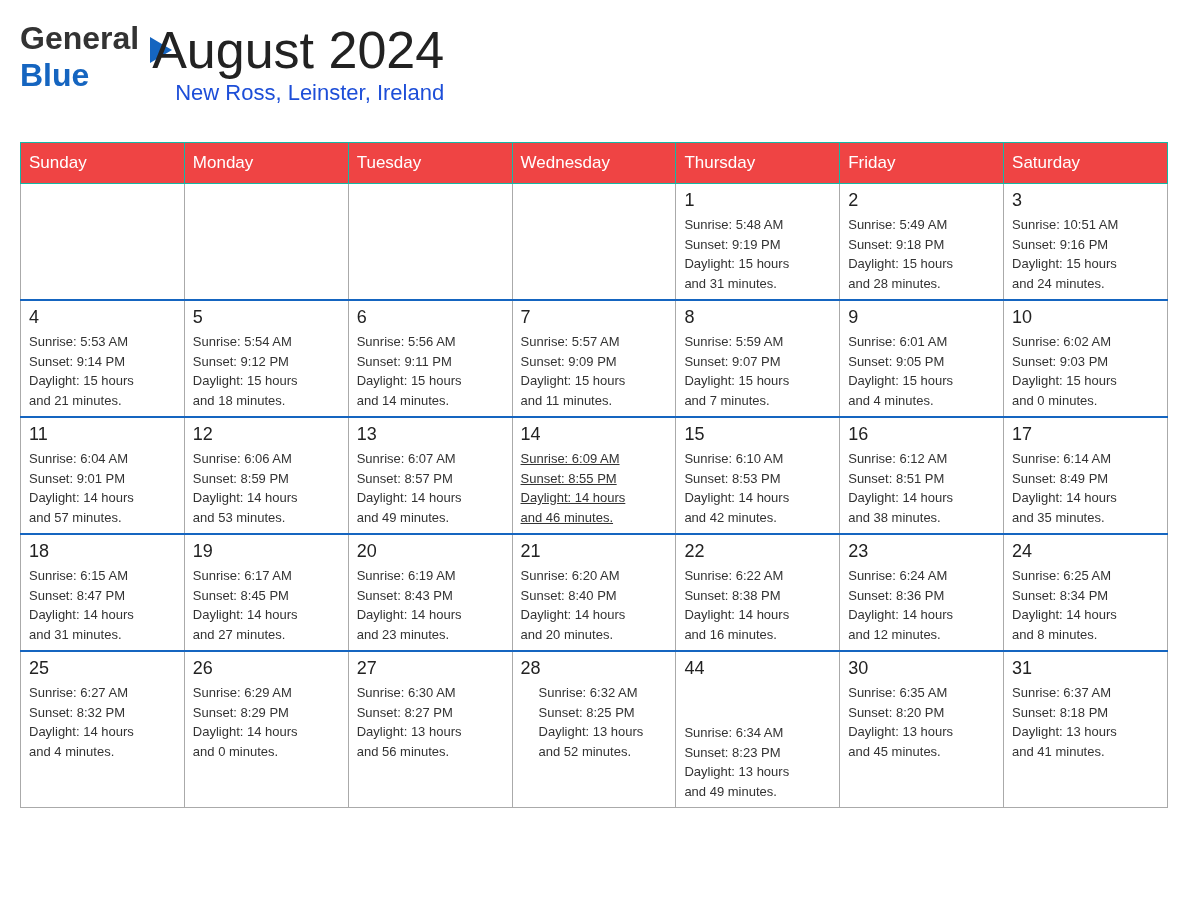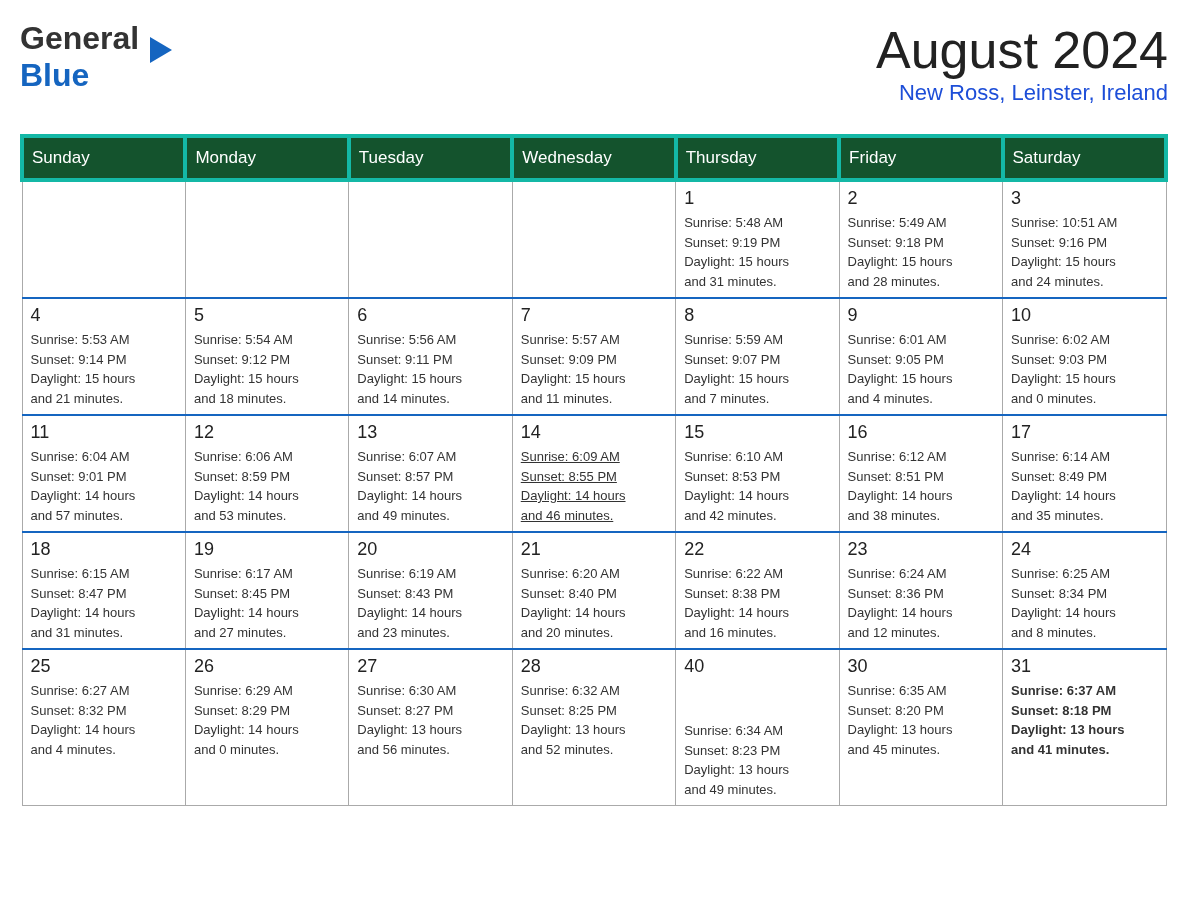--- a/index.html
+++ b/index.html
@@ -5,23 +5,23 @@
     * { box-sizing: border-box; margin: 0; padding: 0; }
     body {
       font-family: Arial, sans-serif;
       background: #fff;
       padding: 20px;
       width: 1188px;
       min-height: 918px;
     }
     .header {
       display: flex;
-      justify-content: space-between;
+      justify-content: flex-start;
       align-items: flex-start;
-      margin-bottom: 28px;
+      margin-bottom: 36px;
     }
     .logo {
       display: flex;
       flex-direction: column;
       align-items: flex-start;
     }
     .logo-line {
       display: flex;
       align-items: center;
     }
@@ -35,27 +35,27 @@
     }
     .subtitle {
       font-size: 22px;
       color: #1d4ed8;
     }
     .calendar {
       width: 100%;
       border-collapse: collapse;
     }
     .calendar th {
-      background: #14532d;
+      background: #ef4444;
       color: #fff;
       font-size: 17px;
       font-weight: normal;
       padding: 10px 8px;
       text-align: left;
-      border: 4px solid #14b8a6;
+      border: 1px solid #14b8a6;
     }
     .calendar td {
       vertical-align: top;
       border: 1px solid #aaa;
       padding: 6px 8px;
       width: 14.28%;
       min-height: 100px;
     }
     .day-num {
       font-size: 18px;
@@ -310,41 +310,41 @@
         </td>
         <td>
           <span class="day-num">27</span>
           <div class="day-info" style="white-space: pre-line;">Sunrise: 6:30 AM
 Sunset: 8:27 PM
 Daylight: 13 hours
 and 56 minutes.</div>
         </td>
         <td>
           <span class="day-num">28</span>
-          <div class="day-info" style="white-space: pre-line;">Sunrise: 6:32 AM
+          <div class="day-info" style="white-space: pre-line; margin-left: 18px;">Sunrise: 6:32 AM
 Sunset: 8:25 PM
 Daylight: 13 hours
 and 52 minutes.</div>
         </td>
         <td>
-          <span class="day-num">40</span>
+          <span class="day-num">44</span>
           <div class="day-info" style="white-space: pre-line; margin-top: 44px;">Sunrise: 6:34 AM
 Sunset: 8:23 PM
 Daylight: 13 hours
 and 49 minutes.</div>
         </td>
         <td>
           <span class="day-num">30</span>
           <div class="day-info" style="white-space: pre-line;">Sunrise: 6:35 AM
 Sunset: 8:20 PM
 Daylight: 13 hours
 and 45 minutes.</div>
         </td>
         <td>
           <span class="day-num">31</span>
-          <div class="day-info" style="white-space: pre-line; font-weight: bold;">Sunrise: 6:37 AM
+          <div class="day-info" style="white-space: pre-line;">Sunrise: 6:37 AM
 Sunset: 8:18 PM
 Daylight: 13 hours
 and 41 minutes.</div>
         </td>
       </tr>
     </tbody>
 </table>
 
 </body></html>

